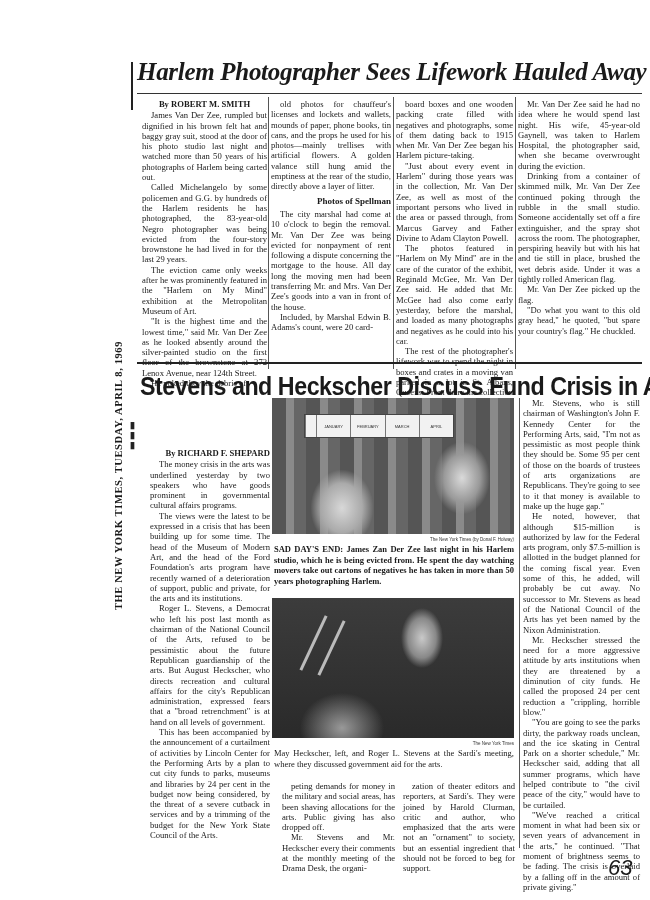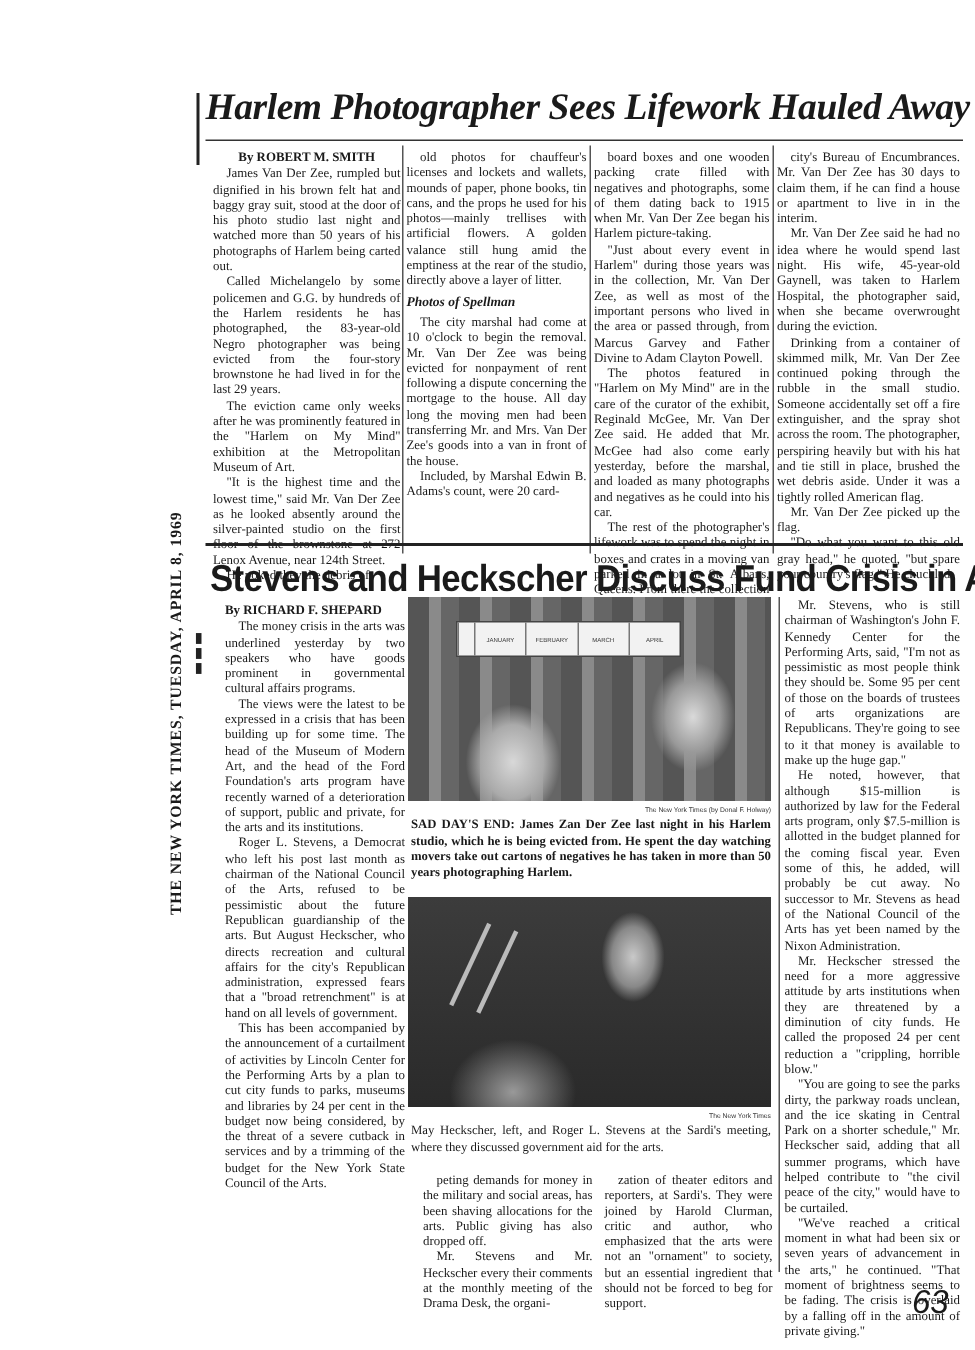--- a/index.html
+++ b/index.html
@@ -9,21 +9,21 @@
   .dateline span { position:absolute; left:-230px; top:240px; width:480px; transform:rotate(-90deg);
          font-family:"Liberation Serif", serif; font-weight:bold; font-size:10.5px; letter-spacing:0.6px;
          text-align:center; white-space:nowrap; }
   .vbar { position:absolute; left:131px; top:62px; width:2px; height:48px; background:#222; }
   .headline1 { position:absolute; left:137px; top:58px; width:500px; font-size:25px; font-style:italic;
          font-weight:bold; white-space:nowrap; letter-spacing:-0.3px; }
   .rule { position:absolute; height:1px; background:#333; }
   .col { position:absolute; font-size:8.6px; line-height:10.3px; text-align:justify; hyphens:auto; }
   .col p { margin:0; text-indent:9px; }
   .byline { font-weight:bold; font-size:8.6px; text-align:center; text-indent:0 !important; margin-bottom:1px !important; }
-  .subhead { font-weight:bold; text-align:left; text-indent:0 !important; margin:4px 0 3px !important; font-size:9px;font-style:italic; }
+  .subhead { font-weight:bold; text-align:right; text-indent:0 !important; margin:4px 0 3px !important; font-size:9px; }
   .vsep { position:absolute; width:1px; background:#555; }
   .headline2 { position:absolute; left:140px; top:372px; width:500px; font-size:25px; font-weight:bold;
          white-space:nowrap; letter-spacing:-0.5px; font-family:"Liberation Sans", sans-serif; transform:scaleX(0.93); transform-origin:left; }
   .photo { position:absolute; background:#6e6e6e; overflow:hidden; }
   .photo1 { left:272px; top:398px; width:242px; height:136px;
      background: radial-gradient(ellipse 45px 55px at 70px 110px, #d8d8d8 0%, #aaa 45%, transparent 70%),
                  radial-gradient(ellipse 40px 52px at 190px 80px, #dadada 0%, #999 45%, transparent 70%),
                  repeating-linear-gradient(90deg, #555 0 14px, #8a8a8a 14px 22px, #666 22px 34px),
                  #666; }
   .calendar { position:absolute; left:32px; top:16px; width:148px; height:22px; background:#f2f2f2; border:1px solid #444; display:flex; }
@@ -67,32 +67,31 @@
   </div>
 <div class="vsep" style="left:393px; top:97px; height:272px;"></div>
 <div class="col" id="a1c2" style="left:396px; top:99px; width:117px;">
     <p>board boxes and one wooden packing crate filled with negatives and photographs, some of them dating back to 1915 when Mr. Van Der Zee began his Harlem picture-taking.</p>
     <p>"Just about every event in Harlem" during those years was in the collection, Mr. Van Der Zee, as well as most of the important persons who lived in the area or passed through, from Marcus Garvey and Father Divine to Adam Clayton Powell.</p>
     <p>The photos featured in "Harlem on My Mind" are in the care of the curator of the exhibit, Reginald McGee, Mr. Van Der Zee said. He added that Mr. McGee had also come early yesterday, before the marshal, and loaded as many photographs and negatives as he could into his car.</p>
     <p>The rest of the photographer's lifework was to spend the night in boxes and crates in a moving van parked in a lot in St. Albans, Queens. From there the collection is to go to a warehouse to be designated by the</p>
   </div>
 <div class="vsep" style="left:515px; top:97px; height:272px;"></div>
 <div class="col" id="a1c3" style="left:518px; top:99px; width:122px;">
-    <p>city's Bureau of Encumbrances. Mr. Van Der Zee has 30 days to claim them, if he can find a house or apartment to live in in the interim.</p>
     <p>Mr. Van Der Zee said he had no idea where he would spend last night. His wife, 45-year-old Gaynell, was taken to Harlem Hospital, the photographer said, when she became overwrought during the eviction.</p>
     <p>Drinking from a container of skimmed milk, Mr. Van Der Zee continued poking through the rubble in the small studio. Someone accidentally set off a fire extinguisher, and the spray shot across the room. The photographer, perspiring heavily but with his hat and tie still in place, brushed the wet debris aside. Under it was a tightly rolled American flag.</p>
     <p>Mr. Van Der Zee picked up the flag.</p>
     <p>"Do what you want to this old gray head," he quoted, "but spare your country's flag." He chuckled.</p>
   </div>
 <div class="rule" style="left:137px; top:362px; width:505px; height:2px; background:#222;"></div>
 
 <div class="headline2">Stevens and Heckscher Discuss Fund Crisis in Arts</div>
 
 <div class="col" id="a2left" style="left:150px; top:401px; width:120px;">
-  <p class="byline" style="text-align:left;">By RICHARD F. SHEPARD</p>
+  <p class="byline" style="text-align:right;margin-top:47px;">By RICHARD F. SHEPARD</p>
 <p>The money crisis in the arts was underlined yesterday by two speakers who have goods prominent in governmental cultural affairs programs.</p>
     <p>The views were the latest to be expressed in a crisis that has been building up for some time. The head of the Museum of Modern Art, and the head of the Ford Foundation's arts program have recently warned of a deterioration of support, public and private, for the arts and its institutions.</p>
     <p>Roger L. Stevens, a Democrat who left his post last month as chairman of the National Council of the Arts, refused to be pessimistic about the future Republican guardianship of the arts. But August Heckscher, who directs recreation and cultural affairs for the city's Republican administration, expressed fears that a "broad retrenchment" is at hand on all levels of government.</p>
     <p>This has been accompanied by the announcement of a curtailment of activities by Lincoln Center for the Performing Arts by a plan to cut city funds to parks, museums and libraries by 24 per cent in the budget now being considered, by the threat of a severe cutback in services and by a trimming of the budget for the New York State Council of the Arts.</p>
   </div>
 <div class="margin-marks" style="top:420px;">▮<br>▮<br>▮</div>
 
 <div class="photo photo1">
   <div class="calendar" id="calendar">
       <div></div>

